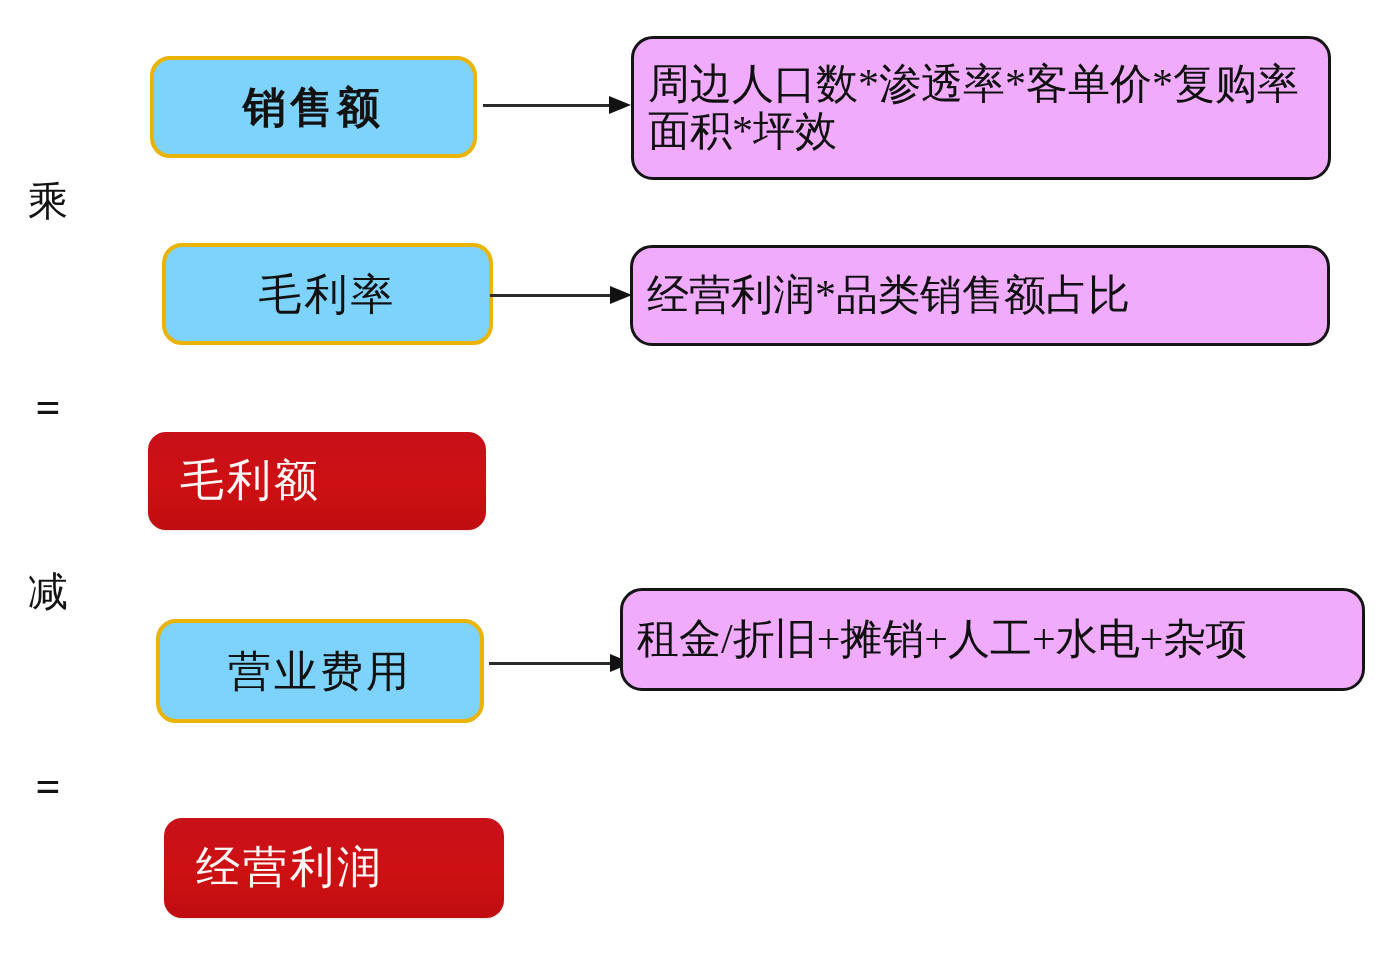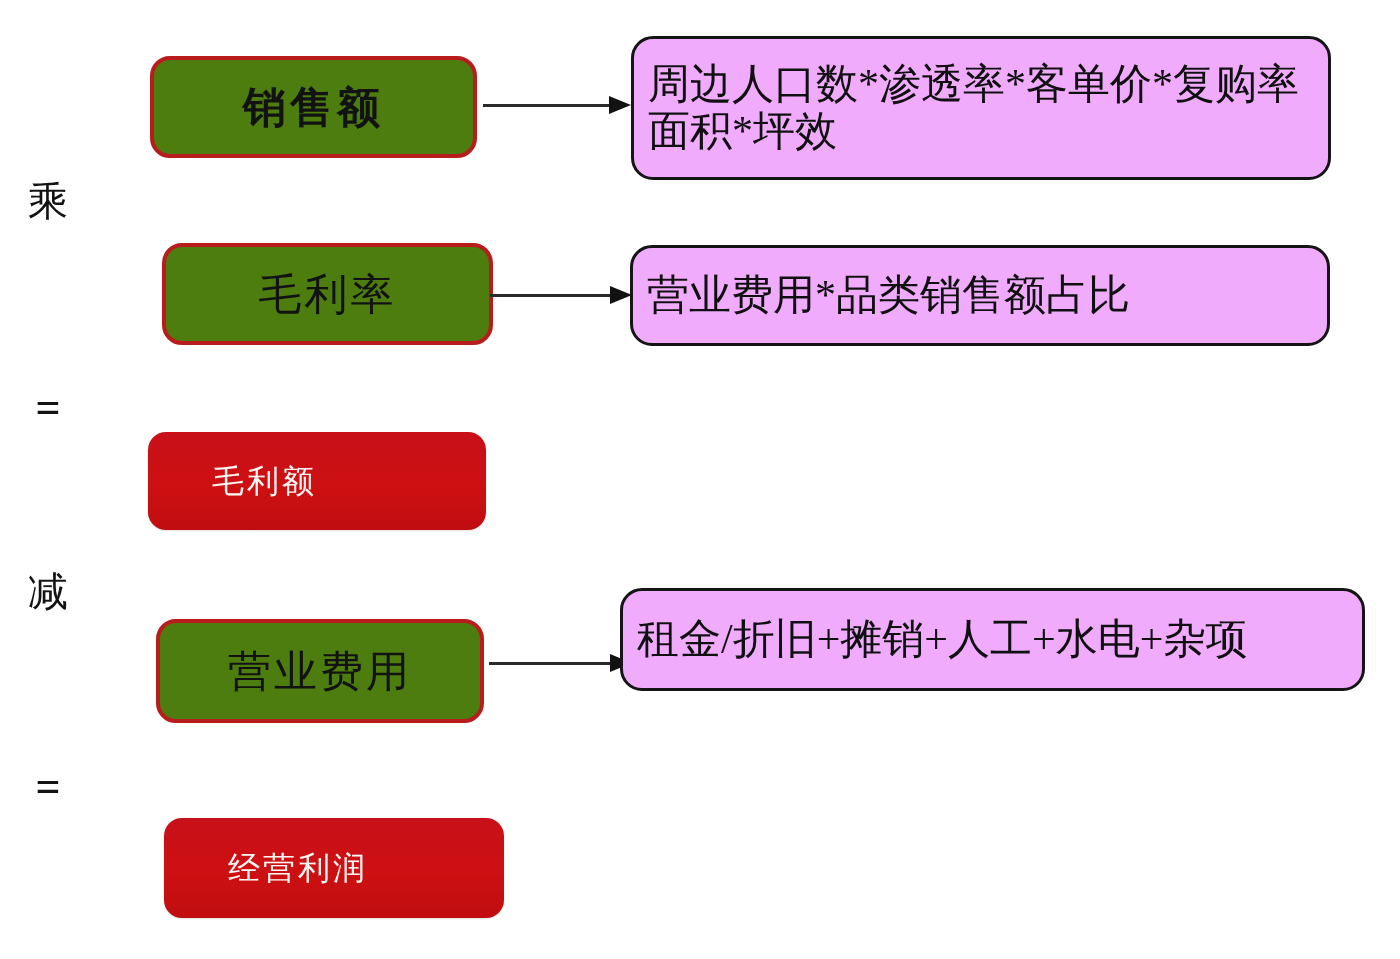--- a/index.html
+++ b/index.html
@@ -49,22 +49,22 @@
     position: absolute;
     box-sizing: border-box;
     display: flex;
     align-items: center;
     border-radius: 20px;
     white-space: nowrap;
   }
 
   
   .node.outline-red {
-    border: 4px solid #b91c1c;
-    background: #4d7c0f;
+    border: 4px solid #eab308;
+    background: #7dd3fc;
     justify-content: center;
     color: #121212;
   }
   .node.outline-red .node-label {
     font-size: 43px;
     letter-spacing: 3px;
     line-height: 1;
   }
   .node.outline-red.emphasis .node-label {
     font-weight: 700;
@@ -75,24 +75,24 @@
   .node.filled-red {
     background: #cc1014;
     background-image: linear-gradient(180deg, #c8101a 0%, #cd1012 55%, #c00d10 100%);
     border: none;
     justify-content: flex-start;
     color: #ffffff;
     border-radius: 18px;
     box-shadow: 0 1px 2px rgba(0,0,0,.12);
   }
   .node.filled-red .node-label {
-    font-size: 32px;
+    font-size: 44px;
     letter-spacing: 3px;
     line-height: 1;
-    padding-left: 64px;
+    padding-left: 32px;
     color: #fdf6f4;
   }
 
   
   .node.outline-black {
     border: 3px solid #151515;
     background: #f0abfc;
     border-radius: 22px;
     justify-content: flex-start;
     color: #141414;
@@ -160,21 +160,21 @@
   <div class="node outline-red" style="left:153px; top:243px; width:331px; height:102px;margin-left:9px;">
     <span class="node-label">毛利率</span>
   </div>
 
   <div class="arrow" style="left:490px; top:285px; width:146px;">
     <span class="shaft" style="width:124px;"></span>
     <span class="head" style="left:120px;"></span>
   </div>
 
   <div class="node outline-black" style="left:630px; top:245px; width:700px; height:101px;">
-    <span class="node-label">营业费用*品类销售额占比</span>
+    <span class="node-label">经营利润*品类销售额占比</span>
   </div>
 
   <div class="node filled-red" style="left:148px; top:432px; width:338px; height:98px;">
     <span class="node-label">毛利额</span>
   </div>
 
   <div class="node outline-red" style="left:156px; top:619px; width:328px; height:104px;">
     <span class="node-label">营业费用</span>
   </div>
 

